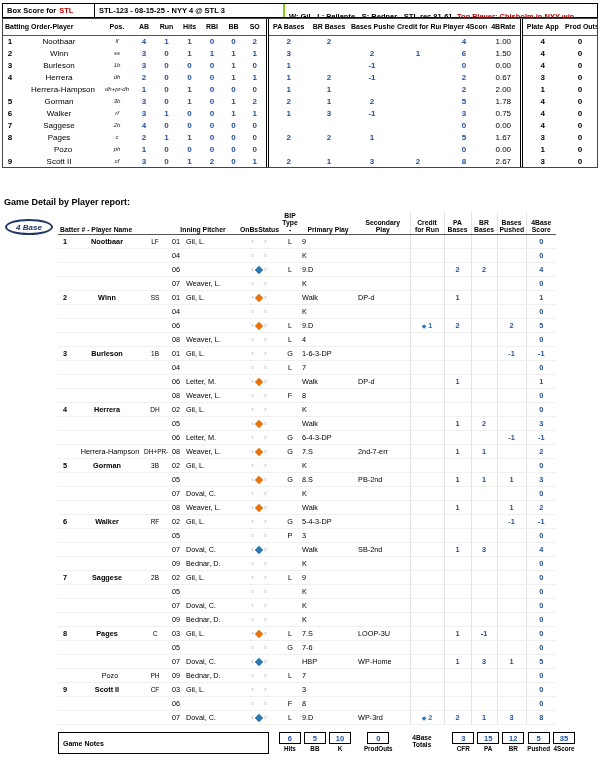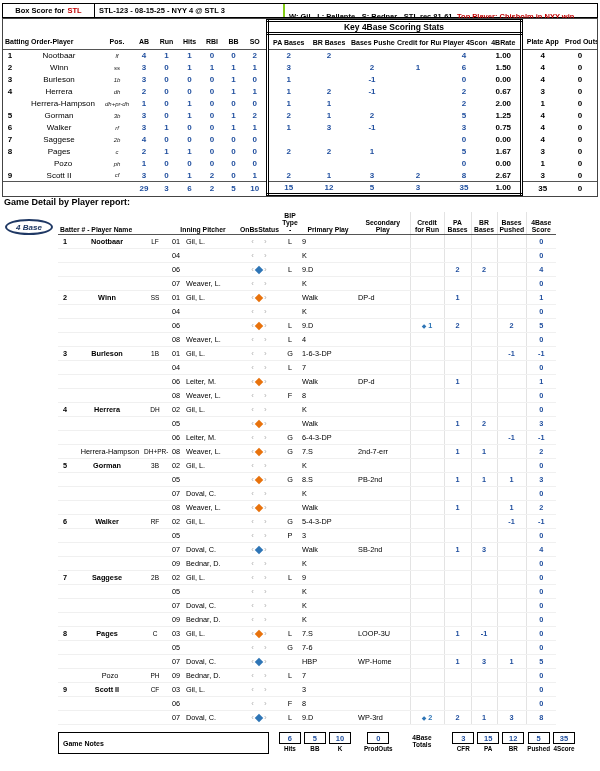--- a/index.html
+++ b/index.html
@@ -2,21 +2,21 @@
 <html><head>
 <meta charset="utf-8">
 <style>
   * { margin:0; padding:0; box-sizing:border-box; }
   html,body { width:600px; height:771px; }
   body { position:relative; background:#fff; color:#000; font-family:"Liberation Sans", sans-serif; font-size:8px; overflow:hidden; }
 
   
   .topbar { position:absolute; left:2px; top:3px; width:596px; height:15px; border:1px solid #000; display:flex; align-items:center; font-size:7.5px; background:#fff; }
   .topbar .tcell { padding:0 4px; white-space:nowrap; overflow:hidden; height:100%; display:flex; align-items:center; }
-  .topbar .c1 { width:92px; border-right:1px solid #000; font-weight:bold;justify-content:center; }
+  .topbar .c1 { width:92px; border-right:1px solid #000; font-weight:bold; }
   .topbar .c2 { width:190px; border-right:2px solid #84cc16; font-weight:bold; }
   .topbar .c3 { flex:1; font-weight:bold;margin-top:12px; }
   .team-red { color:#C00000; font-weight:bold; margin-left:3px; }
   .hl-red { color:#C00000; }
 
   
   .upperWrap { position:absolute; left:2px; top:18px; width:596px; border:1px solid #444; background:#fff; }
   table { border-collapse:collapse; table-layout:fixed; }
   .upper { width:594px; font-size:8px; }
   .upper td { height:12px; padding:0 2px; white-space:nowrap; overflow:hidden; text-align:center; }
@@ -27,21 +27,21 @@
   .noB { border:none; }
   .ksF { border-left:3px double #000; }
   .ksL { border-right:3px double #000; }
   .ksB { border-bottom:3px double #000 !important; }
   .ord { font-weight:bold; text-align:center; }
   .pname { text-align:left; padding-left:3px; }
   .pname.ind { padding-left:10px; }
   .pos { font-size:6px; font-style:italic; color:#222; }
   .num { color:#1F4E9E; font-weight:bold; }
   .numB { color:#000; font-weight:bold; }
-  .rate { color:#000; font-weight:bold;margin-top:19px; }
+  .rate { color:#000; font-weight:normal;margin-top:19px; }
   .upper tr.totRow td { border-top:1px solid #555; height:13px; }
 
   
   .detailTitle { position:absolute; left:4px; top:197px; font-weight:bold; font-size:9px;text-align:center; }
   .logo { position:absolute; left:5px; top:219px; width:48px; height:16px; border:2px solid #1F3864; border-radius:50%; display:flex; align-items:center; justify-content:center; font-style:italic; font-weight:bold; font-size:8px; color:#1F3864; background:#fff; }
   .detail { position:absolute; left:58px; top:212px; width:498px; font-size:7.3px; }
   .detail td { height:14px; padding:0 2px; white-space:nowrap; overflow:hidden; text-align:center; border-bottom:1px solid #f0f0f0; }
   .detail tr.dhdr td { height:22px; font-weight:bold; font-size:6.8px; border-bottom:1px solid #555; white-space:normal; line-height:1.05; vertical-align:bottom; padding-bottom:1px; }
   .detail td.l { text-align:left; }
   .dNo { font-weight:bold; }
@@ -96,25 +96,20 @@
       <col style="width:42px">
         <col style="width:40px">
         <col style="width:46px">
       <col style="width:46px">
         <col style="width:46px">
         <col style="width:34px">
       <col style="width:42px">
         <col style="width:34px">
     </colgroup>
     <tbody id="upper-body">
-        <tr class="titleRow">
-          <td class="noB" colspan="9"></td>
-          <td class="ksTitle" colspan="6">Key 4Base Scoring Stats</td>
-          <td class="noB" colspan="2"></td>
-        </tr>
         <tr class="hdrRow">
           <td class="left" colspan="2">Batting Order-Player</td>
           <td>Pos.</td>
           <td>AB</td>
           <td>Run</td>
           <td>Hits</td>
           <td>RBI</td>
           <td>BB</td>
           <td>SO</td>
           <td class="ks ksF">PA Bases</td>
@@ -229,21 +224,21 @@
           <td class="num">0</td>
           <td class="num">1</td>
           <td class="num">0</td>
           <td class="num">1</td>
           <td class="num">2</td>
           <td class="num ks ksF">2</td>
           <td class="num ks">1</td>
           <td class="num ks">2</td>
           <td class="num ks"></td>
           <td class="num ks">5</td>
-          <td class="rate ks ksL">1.25</td>
+          <td class="rate ks ksL">1.78</td>
           <td class="numB">4</td>
           <td class="numB">0</td>
         </tr>
         <tr>
           <td class="ord">6</td>
           <td class="pname">Walker</td>
           <td class="pos">rf</td>
           <td class="num">3</td>
           <td class="num">1</td>
           <td class="num">0</td>
@@ -326,37 +321,20 @@
           <td class="num">2</td>
           <td class="num">0</td>
           <td class="num">1</td>
           <td class="num ks ksF">2</td>
           <td class="num ks">1</td>
           <td class="num ks">3</td>
           <td class="num ks">2</td>
           <td class="num ks">8</td>
           <td class="rate ks ksL">2.67</td>
           <td class="numB">3</td>
-          <td class="numB">0</td>
-        </tr>
-        <tr class="totRow">
-          <td colspan="3"></td>
-          <td class="num">29</td>
-          <td class="num">3</td>
-          <td class="num">6</td>
-          <td class="num">2</td>
-          <td class="num">5</td>
-          <td class="num">10</td>
-          <td class="num ks ksF ksB">15</td>
-          <td class="num ks ksB">12</td>
-          <td class="num ks ksB">5</td>
-          <td class="num ks ksB">3</td>
-          <td class="num ks ksB">35</td>
-          <td class="rate ks ksL ksB">1.00</td>
-          <td class="numB">35</td>
           <td class="numB">0</td>
         </tr>
       </tbody>
   </table>
 </div>
 
 <div class="detailTitle">Game Detail by Player report:</div>
 <div class="logo">4 Base</div>
 
 <table class="detail">

